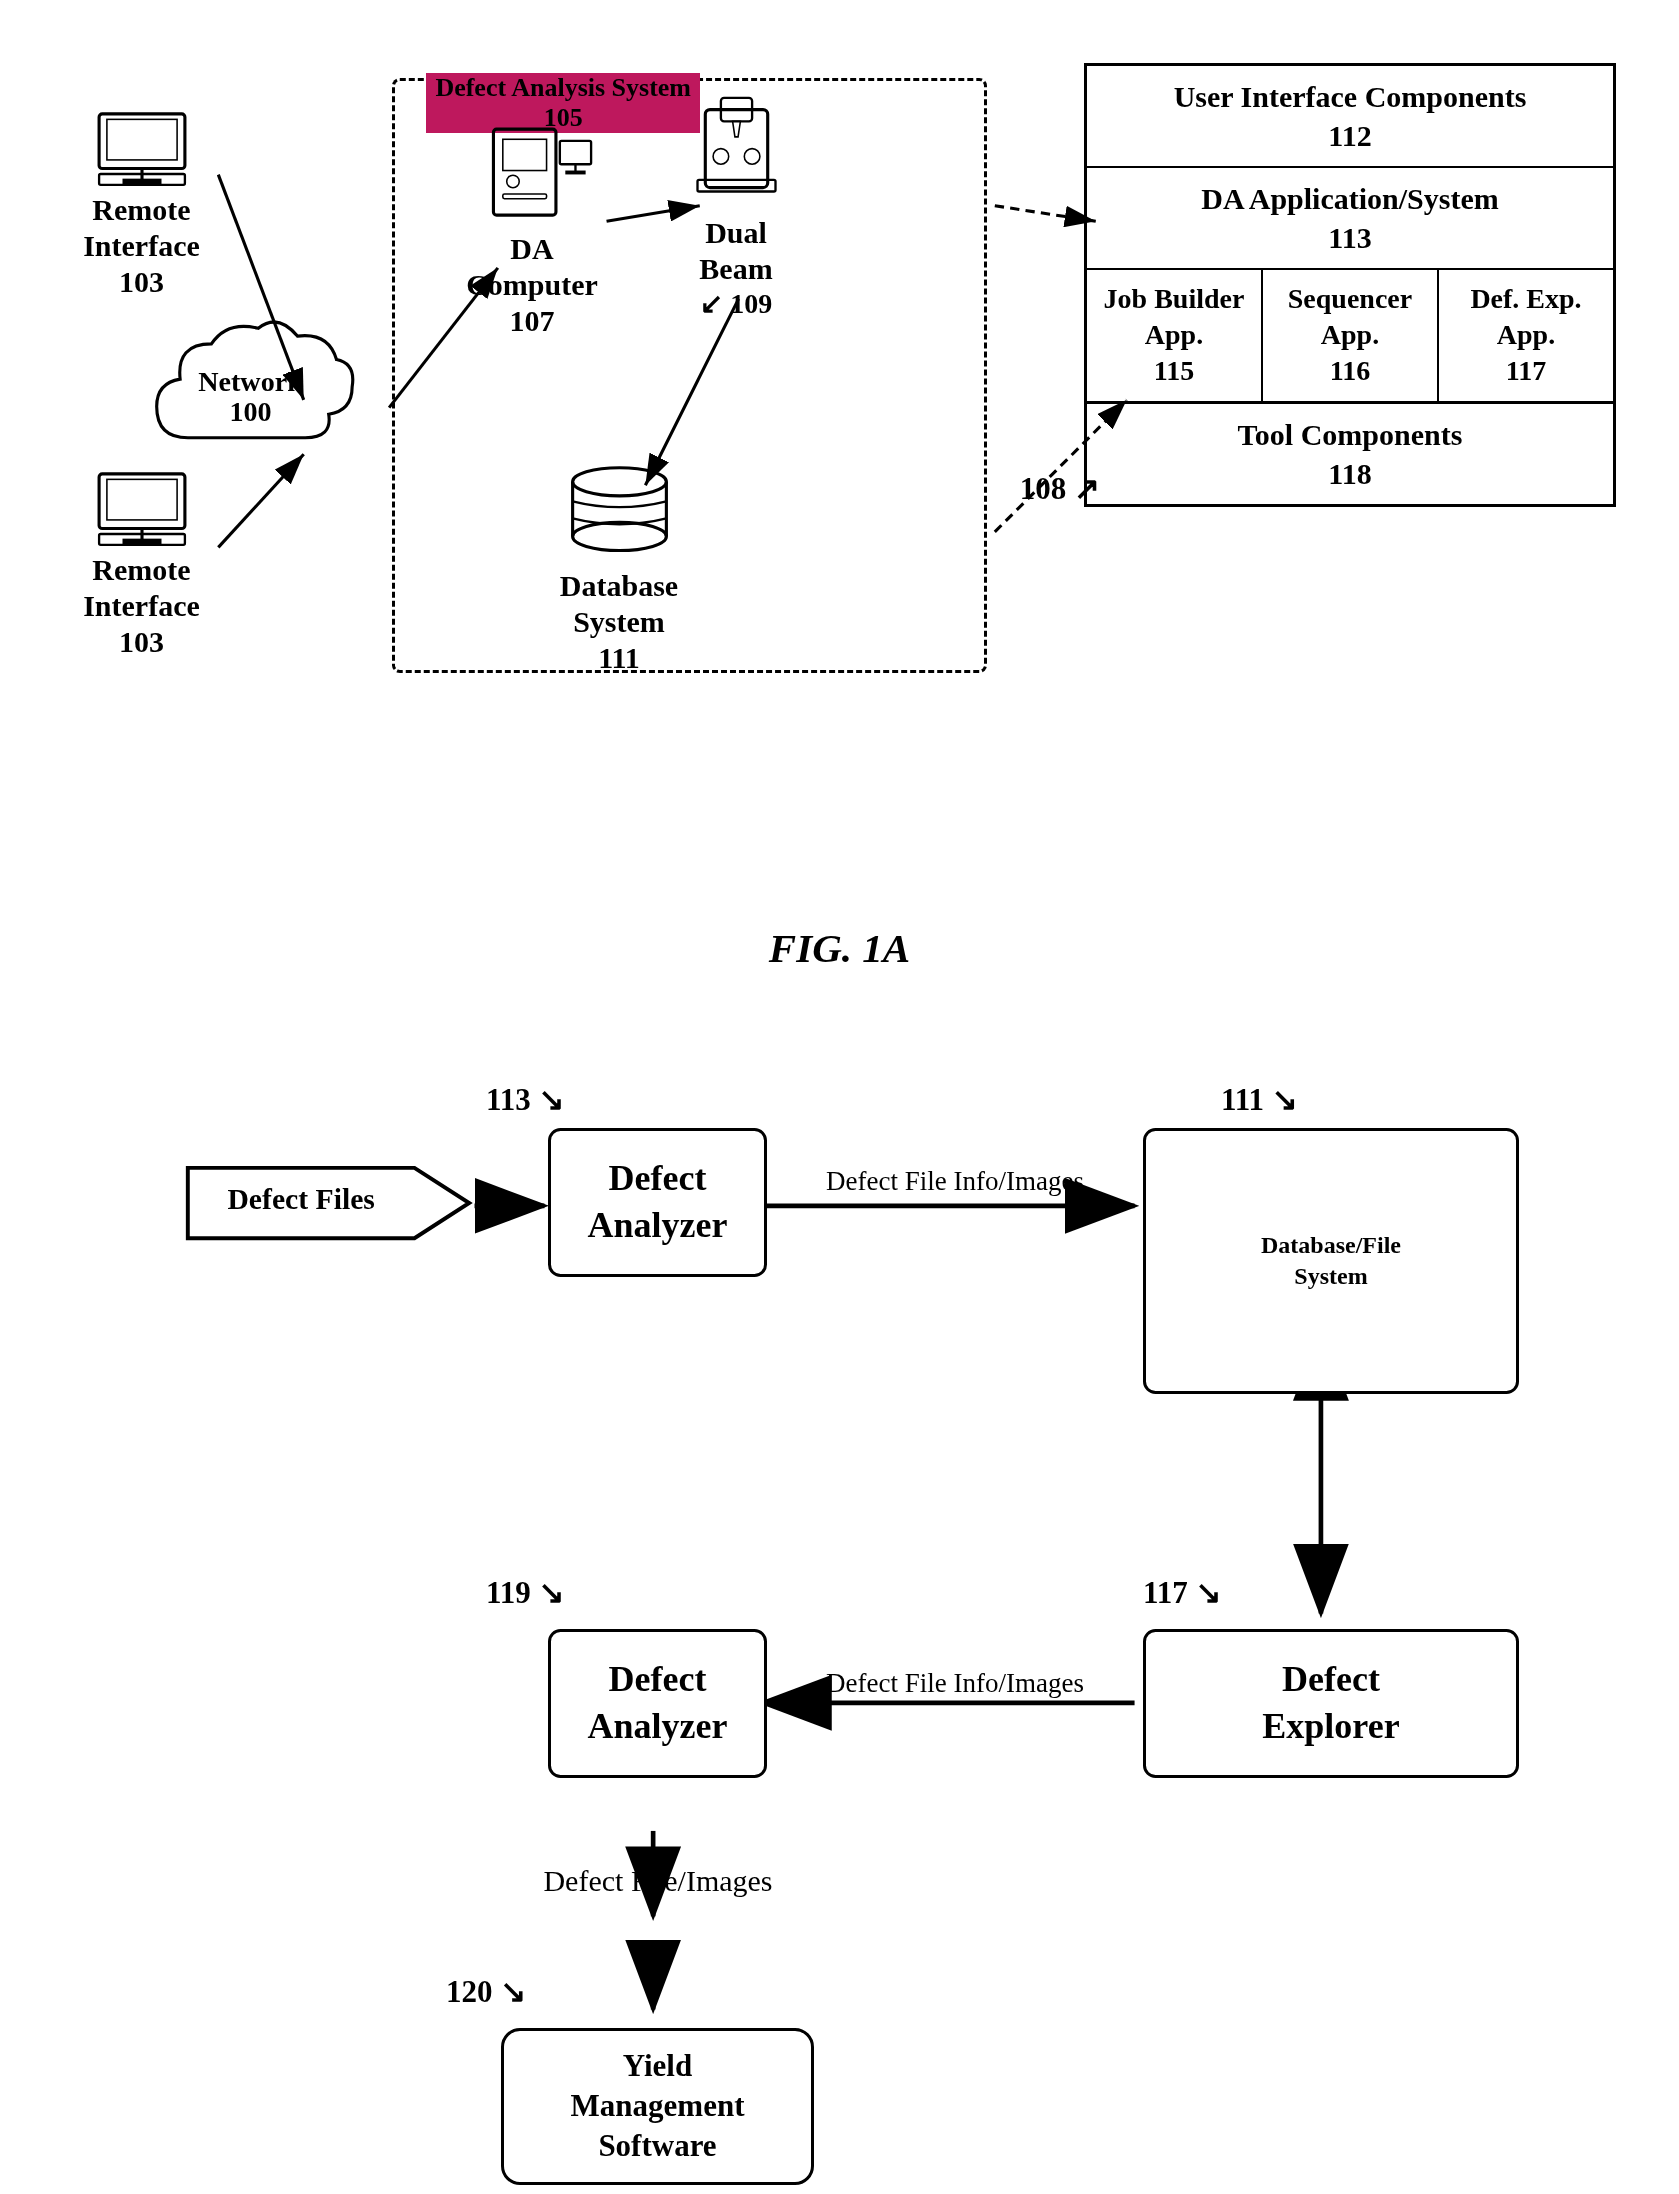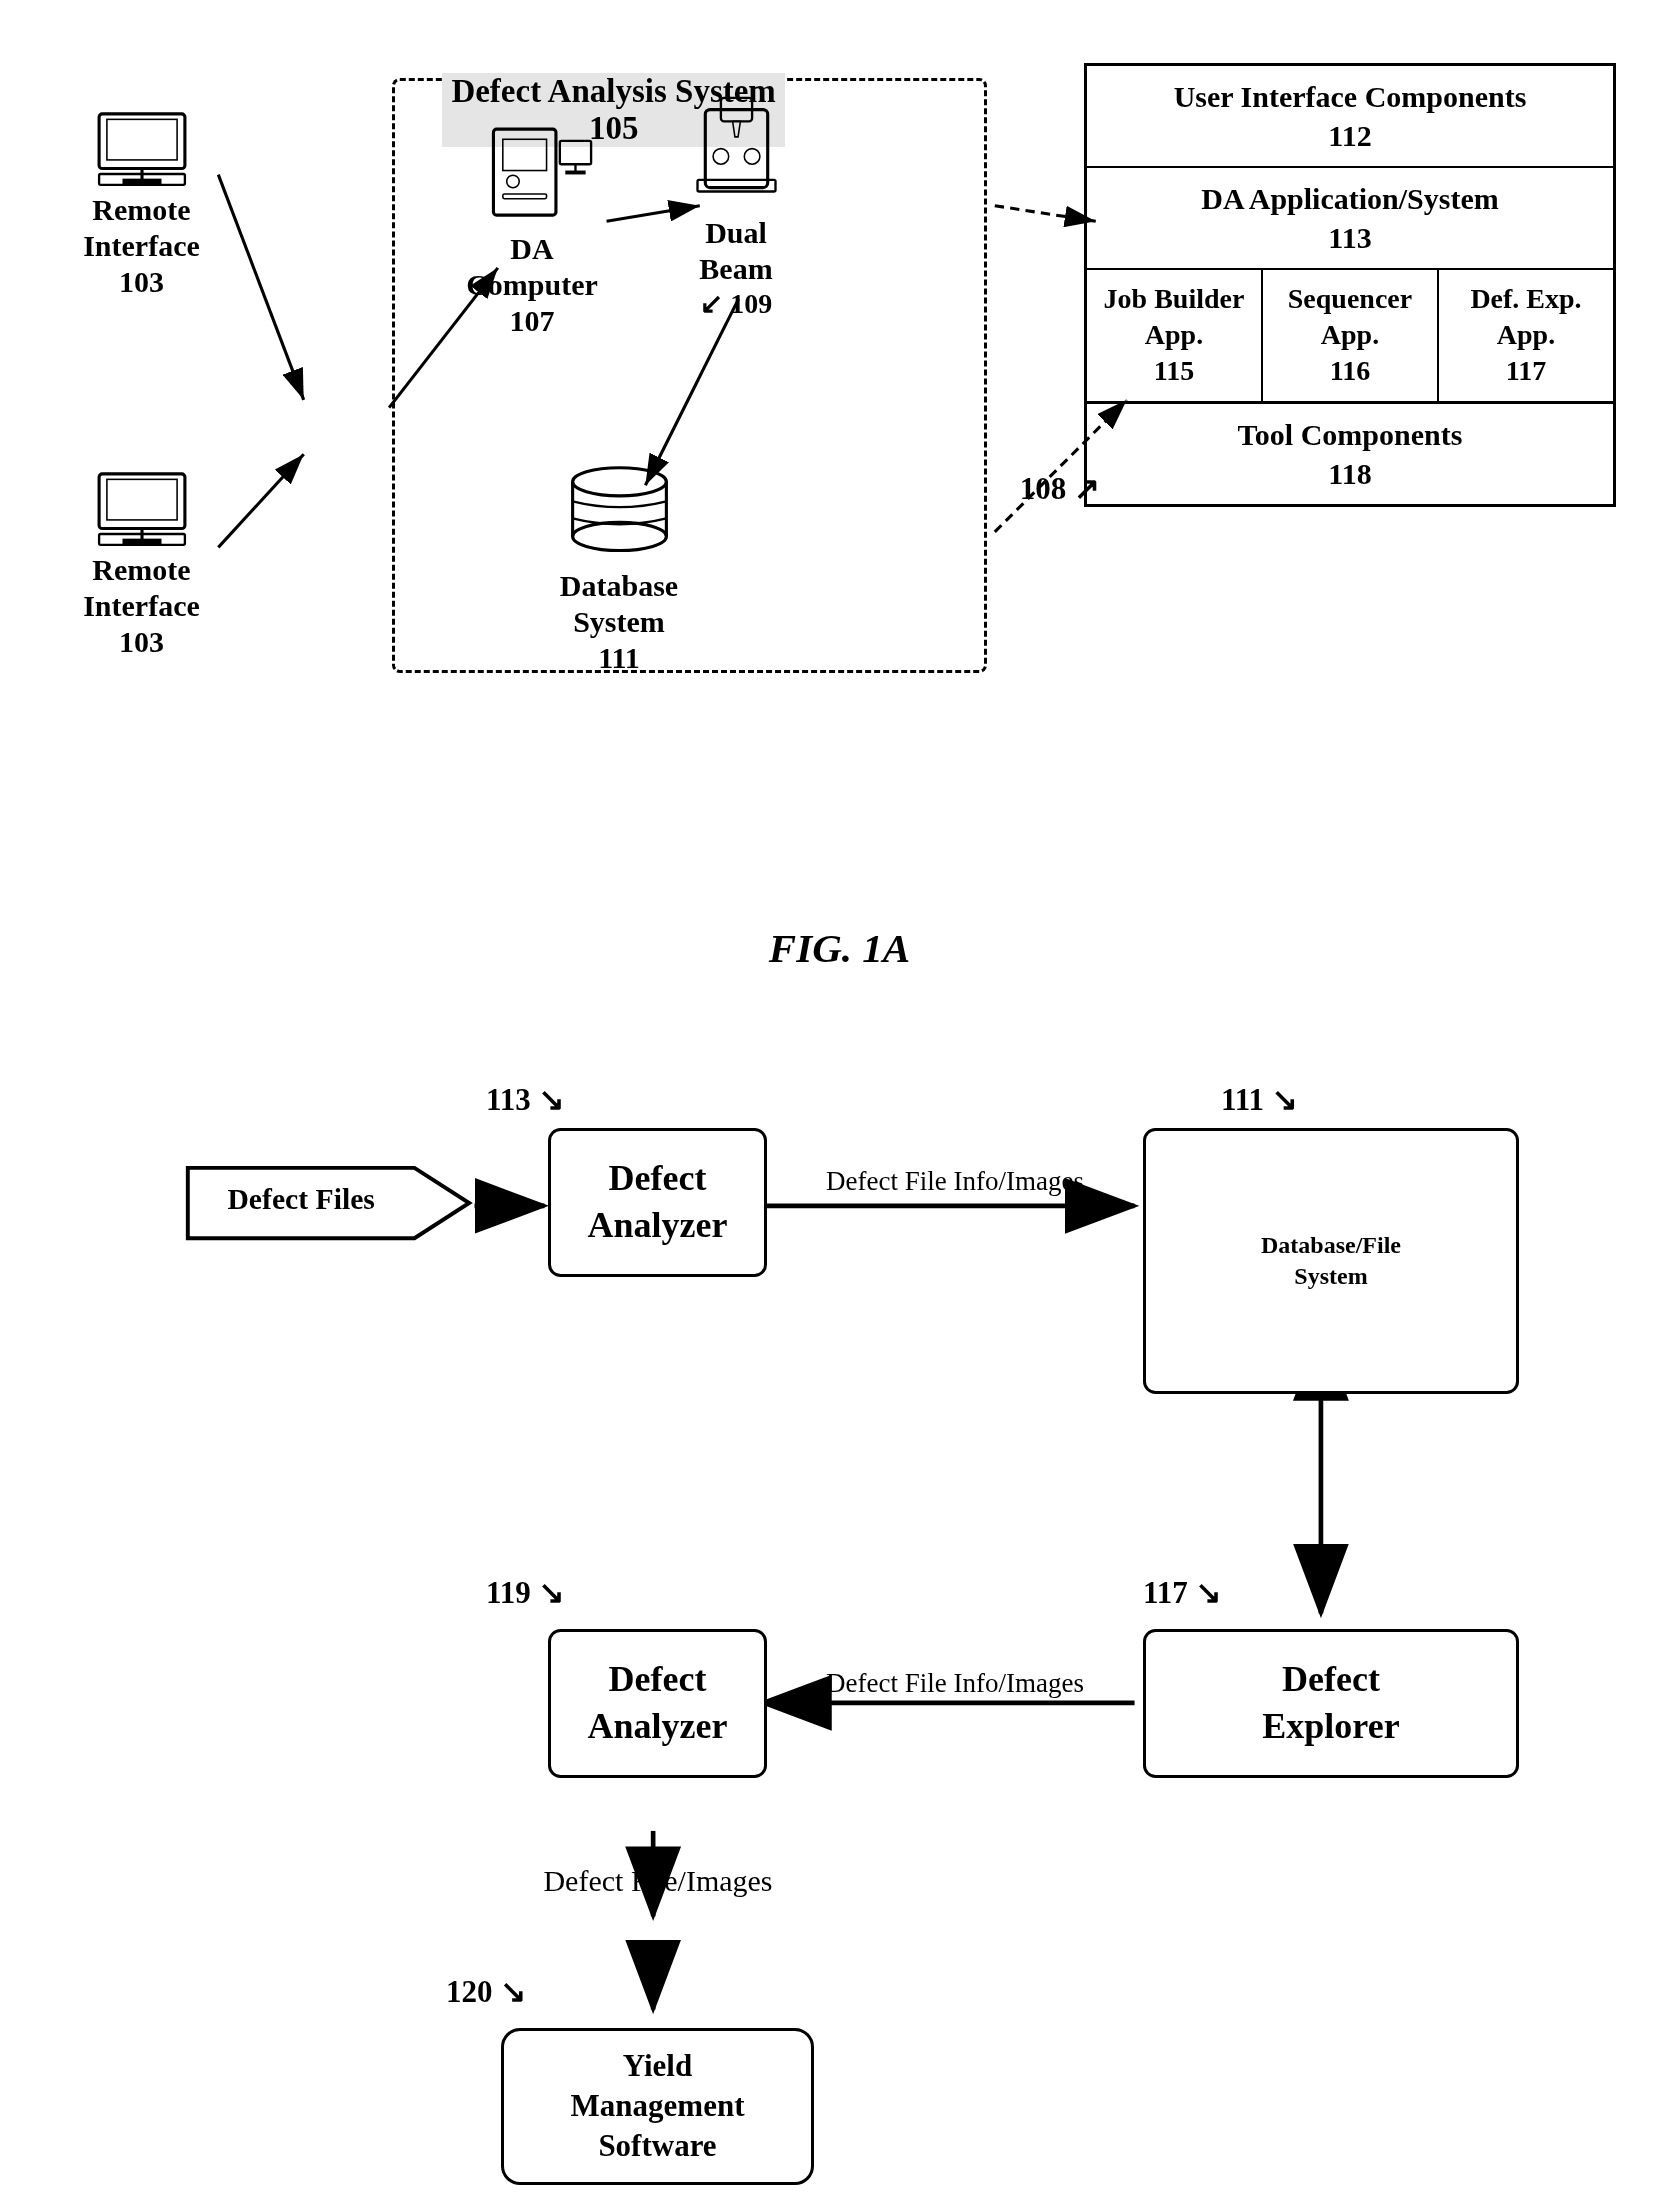--- a/index.html
+++ b/index.html
@@ -40,24 +40,24 @@
       border-radius: 7.8px;
       left: 329px;
       top: 31px;
       width: 595px;
       height: 595px;
     }
 
     .dashed-box-label {
       position: absolute;
       top: -7.8px;
-      left: 47px;
-      background: #e5e5e5;
+      left: 31px;
+      background: #be185d;
       padding: 0 9.4px;
-      font-size: 33px;
+      font-size: 26px;
       font-weight: bold;
       text-align: center;
       white-space: nowrap;
     }
 
     
     .cloud {
       position: absolute;
       left: 78px;
       top: 250px;
@@ -254,20 +254,27 @@
           <rect x="10" y="5" width="110" height="70" rx="4" fill="none" stroke="#000" stroke-width="4"></rect>
           <rect x="20" y="12" width="90" height="52" fill="none" stroke="#000" stroke-width="2"></rect>
           <line x1="65" y1="75" x2="65" y2="90" stroke="#000" stroke-width="4"></line>
           <rect x="40" y="88" width="50" height="8" fill="#000"></rect>
           <rect x="10" y="82" width="110" height="14" rx="2" fill="none" stroke="#000" stroke-width="3"></rect>
         </svg>
         <div class="icon-label">Remote<br>Interface</div>
         <div class="icon-label">103</div>
       </div>
 
+      <div class="cloud">
+        <svg width="219" height="172" viewBox="0 0 280 220">
+          <path d="M60,180 Q20,180 20,140 Q20,110 50,105 Q45,60 90,60 Q110,30 150,40 Q175,20 200,50 Q240,45 250,80 Q275,85 270,115 Q270,145 240,150 Q245,180 210,180 Z" fill="none" stroke="#000" stroke-width="4"></path>
+          <text x="140" y="120" text-anchor="middle" font-size="36" font-weight="bold" font-family="Times New Roman">Network</text>
+          <text x="140" y="158" text-anchor="middle" font-size="36" font-weight="bold" font-family="Times New Roman">100</text>
+        </svg>
+      </div>
 
       <div class="dashed-box">
         <div class="dashed-box-label">
           <span>Defect Analysis System</span><br>
           <span>105</span>
         </div>
       </div>
 
       <div class="da-computer" style="position:absolute; left:383px; top:78px; text-align:center; width:172px;">
         <svg width="125" height="102" viewBox="0 0 160 130">

